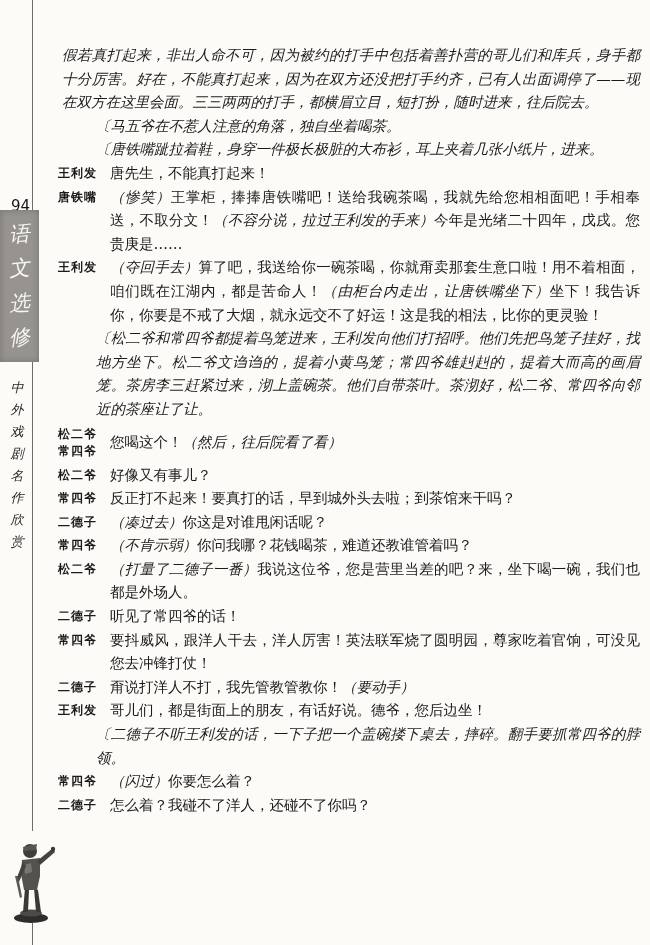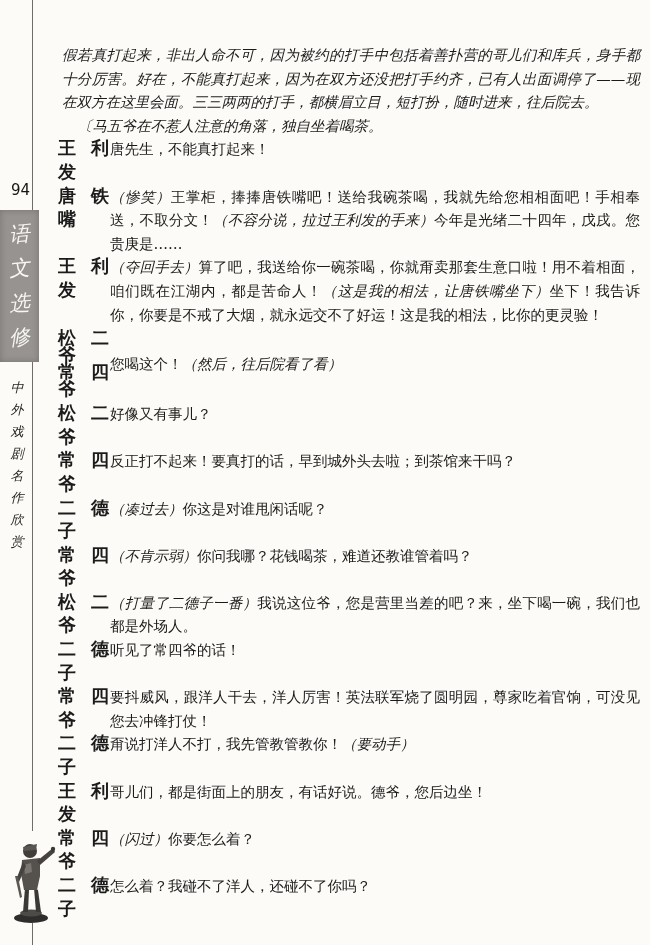--- a/index.html
+++ b/index.html
@@ -5,45 +5,45 @@
   html,body{margin:0;padding:0;background:#e8e6e2;}
   .page{
     position:relative;width:650px;height:945px;background:#fcfbf7;
     font-family:"DejaVu Serif","Liberation Serif",serif;color:#1b1b1b;
     overflow:hidden;
   }
   .vline{position:absolute;left:32px;width:1px;background:#6f6d6a;}
   .vline.top{top:0;height:831px;}
   .vline.bottom{top:923px;height:22px;}
   .page-number{
-    position:absolute;left:8px;top:181px;width:22px;text-align:right;
+    position:absolute;left:8px;top:197px;width:22px;text-align:right;
     font-family:"DejaVu Sans","Liberation Sans",sans-serif;font-size:15px;color:#151515;
   }
   .series-banner{
     position:absolute;left:0;top:210px;width:39px;height:152px;background:#969390;
     display:flex;flex-direction:column;align-items:center;justify-content:space-evenly;
     box-shadow:inset 0 0 6px rgba(60,58,55,.35);
   }
   .series-banner .char{
     color:#f7f6f1;font-size:21px;font-style:italic;line-height:1;
     transform:rotate(-5deg);
   }
   .book-title{position:absolute;left:4px;top:377px;width:26px;text-align:center;}
   .book-title .char{font-size:13px;line-height:22px;font-style:italic;color:#262626;}
   .statue{position:absolute;left:7px;top:832px;width:50px;height:92px;}
   .content{
     position:absolute;left:58px;top:44px;width:582px;
     font-size:14.5px;line-height:23.6px;text-align:justify;
   }
   .opening{margin-left:4px;font-style:italic;}
   .line{display:flex;align-items:flex-start;}
-  .line.stage{display:block;margin-left:20px;font-style:italic;}
+  .line.stage{display:block;margin-left:38px;font-style:italic;}
   .speaker{
-    flex:0 0 52px;font-family:Liberation Mono, monospace;
-    font-weight:bold;font-size:18px;letter-spacing:1px;font-style:normal;
+    flex:0 0 52px;font-family:Liberation Serif, serif;
+    font-weight:bold;font-size:12px;letter-spacing:1px;font-style:normal;
   }
   .speech{flex:1;}
   .paren{font-style:italic;}
   .line.double{align-items:center;margin:4px 0;}
   .line.double .speaker div{line-height:17px;}
 </style>
 </head>
 <body>
 
 <div class="page">
@@ -83,38 +83,40 @@
     <path d="M16 30 L9 48 L12 50 L19 34 Z" fill="#45423f"></path>
     <path d="M8 44 L13 66 L15 65 L11 44 Z" fill="#5b5853"></path>
     <circle cx="23" cy="19" r="7" fill="#403d3a"></circle>
     <path d="M16 15 L30 12 L29 18 L17 19 Z" fill="#59554f"></path>
   </svg>
 
   <div class="content">
     <div class="opening">假若真打起来，非出人命不可，因为被约的打手中包括着善扑营的哥儿们和库兵，身手都十分厉害。好在，不能真打起来，因为在双方还没把打手约齐，已有人出面调停了——现在双方在这里会面。三三两两的打手，都横眉立目，短打扮，随时进来，往后院去。</div>
     <div>
         <div class="line stage">〔马五爷在不惹人注意的角落，独自坐着喝茶。</div>
+        <div class="line stage">〔唐铁嘴跐拉着鞋，身穿一件极长极脏的大布衫，耳上夹着几张小纸片，进来。</div>
         <div class="line">
           <span class="speaker">
             <div>王利发</div>
           </span>
           <div class="speech">唐先生，不能真打起来！</div>
         </div>
         <div class="line">
           <span class="speaker">
             <div>唐铁嘴</div>
           </span>
           <div class="speech"><span class="paren">（惨笑）</span>王掌柜，捧捧唐铁嘴吧！送给我碗茶喝，我就先给您相相面吧！手相奉送，不取分文！<span class="paren">（不容分说，拉过王利发的手来）</span>今年是光绪二十四年，戊戌。您贵庚是……</div>
         </div>
         <div class="line">
           <span class="speaker">
             <div>王利发</div>
           </span>
-          <div class="speech"><span class="paren">（夺回手去）</span>算了吧，我送给你一碗茶喝，你就甭卖那套生意口啦！用不着相面，咱们既在江湖内，都是苦命人！<span class="paren">（这是我的相法，让唐铁嘴坐下）</span>坐下！我告诉你，你要是不戒了大烟，就永远交不了好运！这是我的相法，比你的更灵验！</div>
+          <div class="speech"><span class="paren">（夺回手去）</span>算了吧，我送给你一碗茶喝，你就甭卖那套生意口啦！用不着相面，咱们既在江湖内，都是苦命人！<span class="paren">（由柜台内走出，让唐铁嘴坐下）</span>坐下！我告诉你，你要是不戒了大烟，就永远交不了好运！这是我的相法，比你的更灵验！</div>
         </div>
+        <div class="line stage">〔松二爷和常四爷都提着鸟笼进来，王利发向他们打招呼。他们先把鸟笼子挂好，找地方坐下。松二爷文诌诌的，提着小黄鸟笼；常四爷雄赳赳的，提着大而高的画眉笼。茶房李三赶紧过来，沏上盖碗茶。他们自带茶叶。茶沏好，松二爷、常四爷向邻近的茶座让了让。</div>
         <div class="line double">
           <span class="speaker">
             <div>松二爷</div>
             <div>常四爷</div>
           </span>
           <div class="speech">您喝这个！<span class="paren">（然后，往后院看了看）</span></div>
         </div>
         <div class="line">
           <span class="speaker">
             <div>松二爷</div>
@@ -162,20 +164,21 @@
             <div>二德子</div>
           </span>
           <div class="speech">甭说打洋人不打，我先管教管教你！<span class="paren">（要动手）</span></div>
         </div>
         <div class="line">
           <span class="speaker">
             <div>王利发</div>
           </span>
           <div class="speech">哥儿们，都是街面上的朋友，有话好说。德爷，您后边坐！</div>
         </div>
+        <div class="line stage">〔二德子不听王利发的话，一下子把一个盖碗搂下桌去，摔碎。翻手要抓常四爷的脖领。</div>
         <div class="line">
           <span class="speaker">
             <div>常四爷</div>
           </span>
           <div class="speech"><span class="paren">（闪过）</span>你要怎么着？</div>
         </div>
         <div class="line">
           <span class="speaker">
             <div>二德子</div>
           </span>

